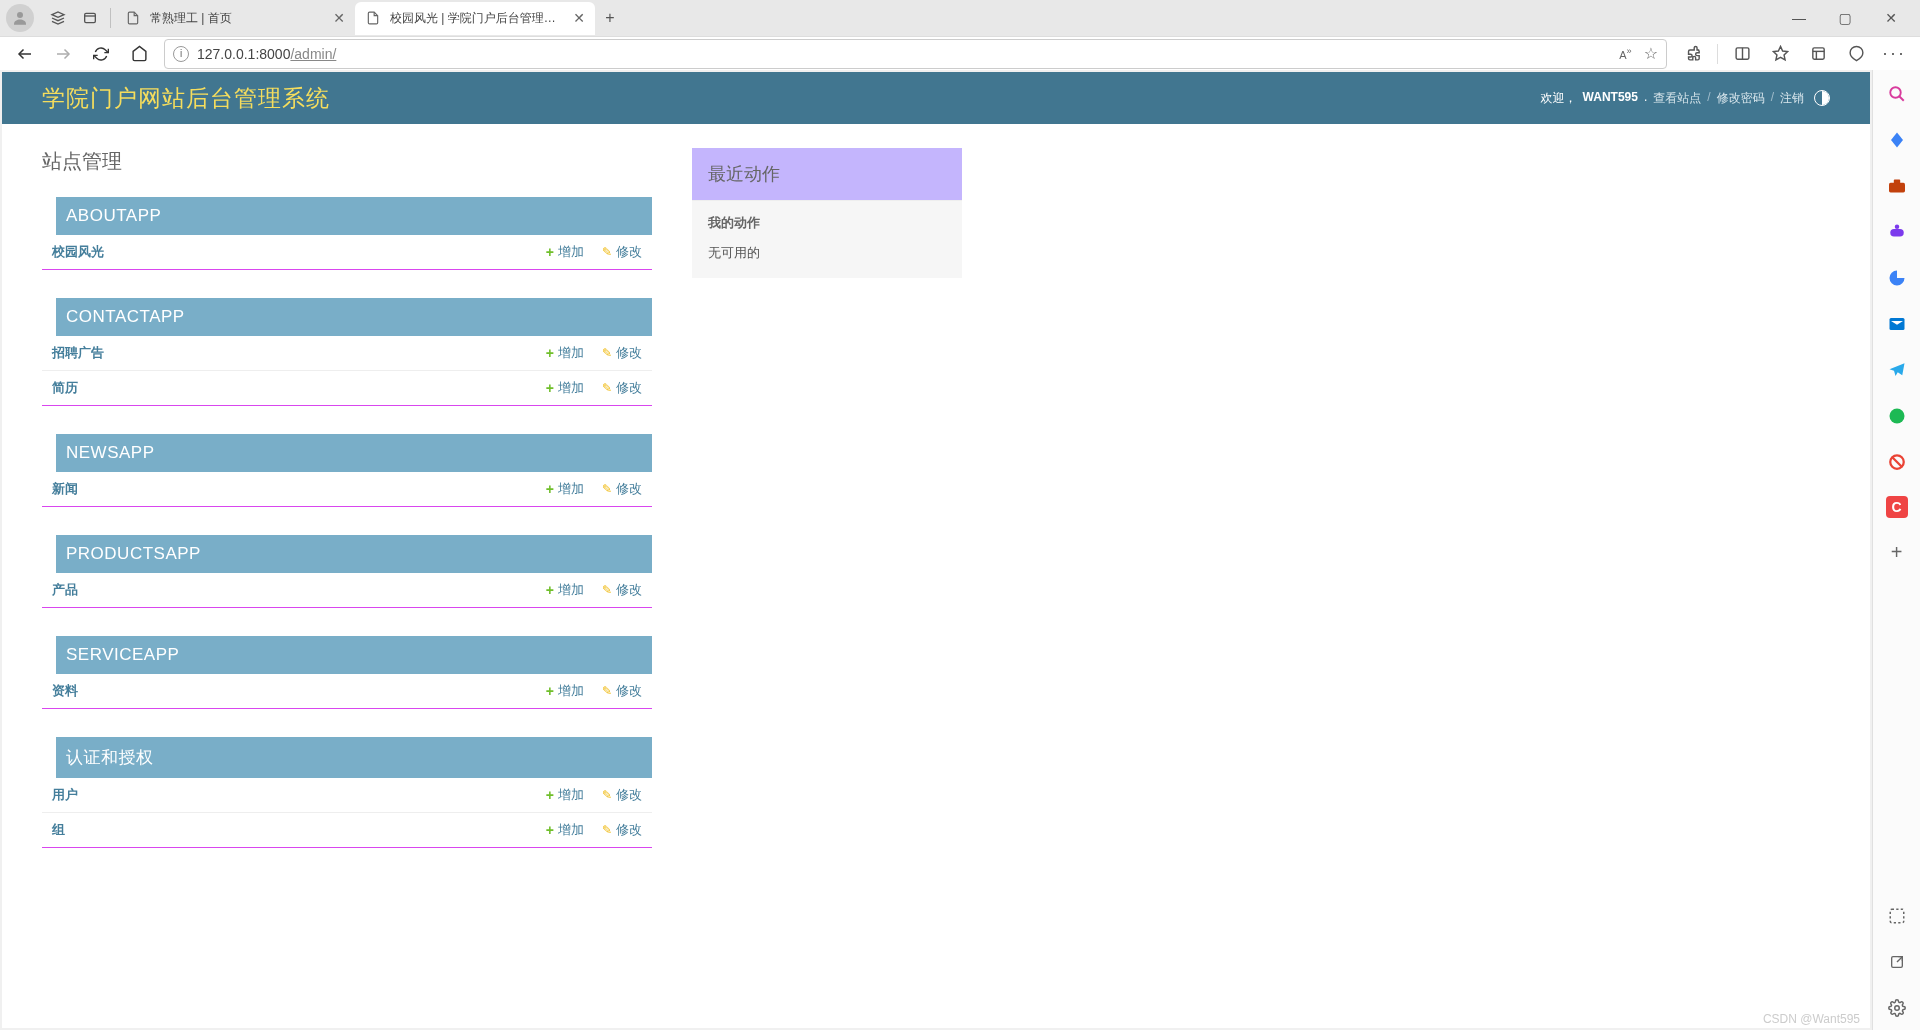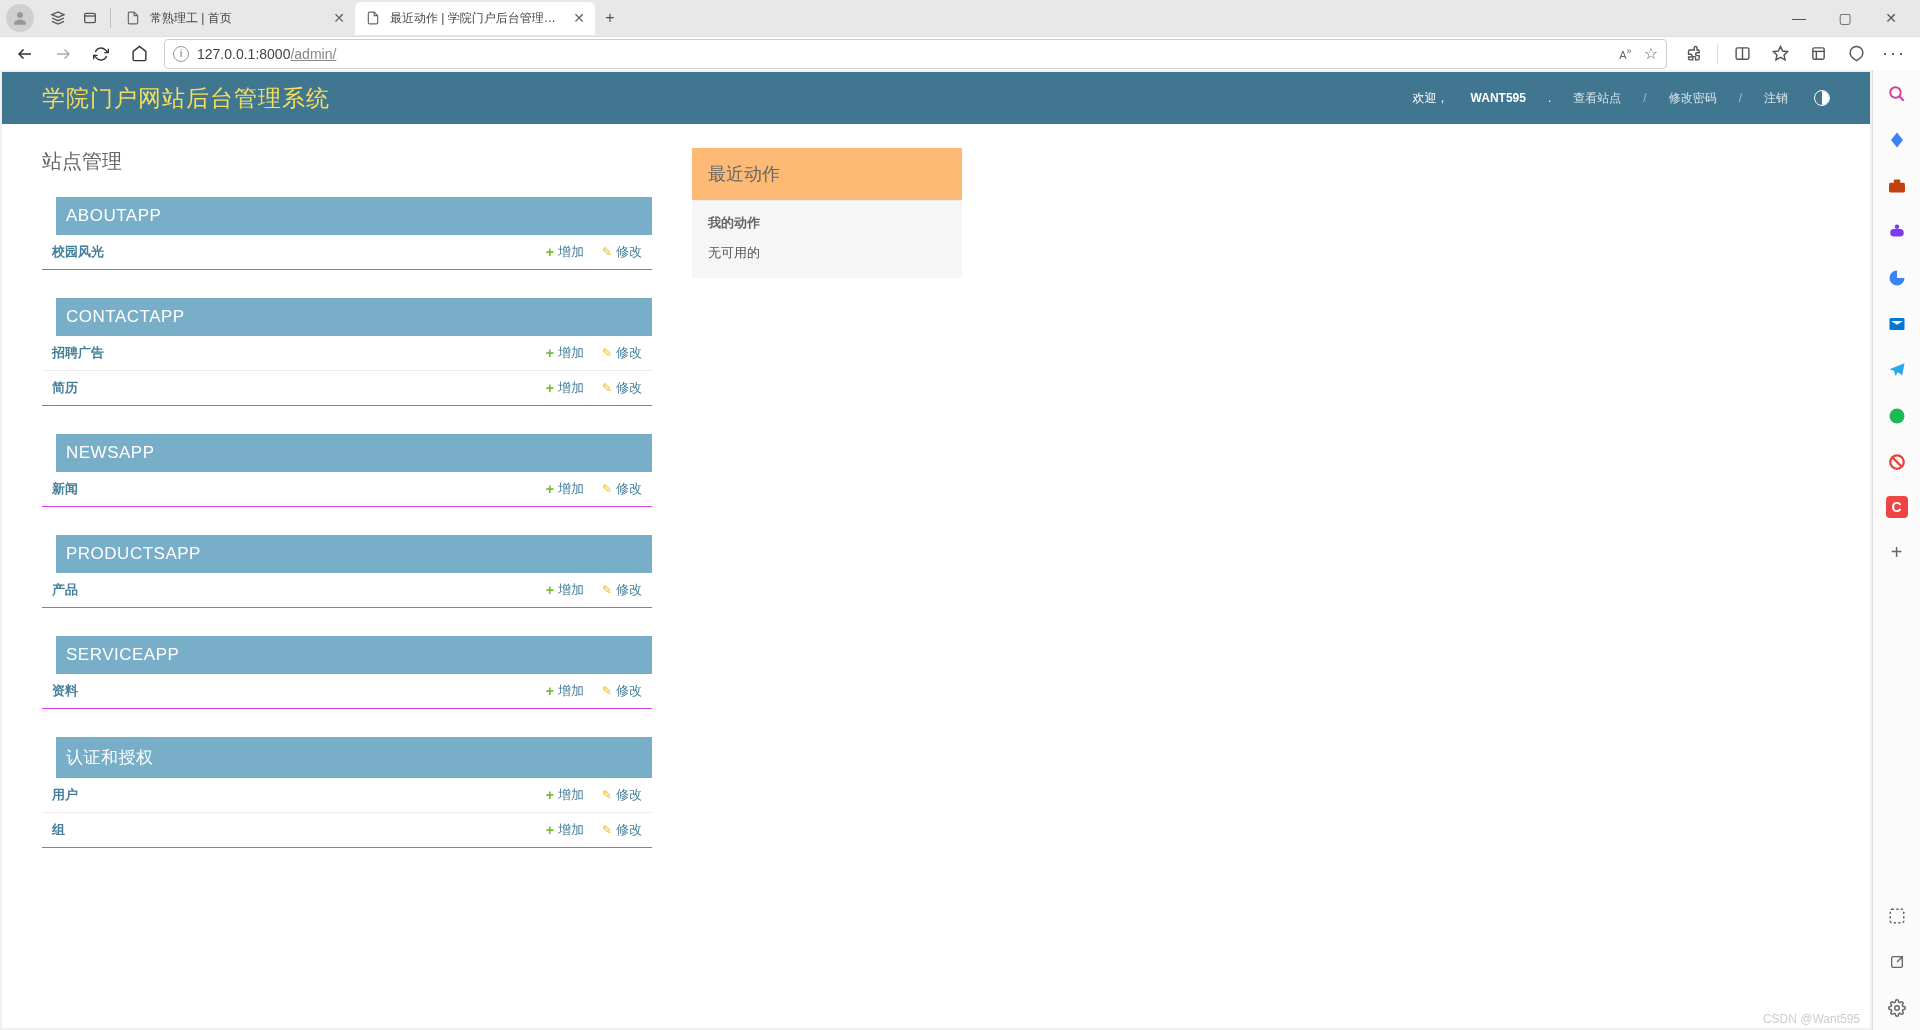--- a/index.html
+++ b/index.html
@@ -35,21 +35,21 @@
     .content-wrapper { display: flex; height: calc(100vh - 70px); }
     .main-scroll { flex: 1; background: #f0f0f0; padding: 2px; overflow: auto; }
     .right-sidebar { width: 48px; background: #fbfbfb; border-left: 1px solid #e0e0e0; display: flex; flex-direction: column; align-items: center; padding-top: 12px; gap: 22px; }
     .rs-icon { width: 24px; height: 24px; display:flex; align-items:center; justify-content:center; font-size:18px; }
     .rs-spacer { flex:1; }
     
     
     .admin-page { background: #fff; min-height: 100%; }
     .admin-header { background: #417690; height: 52px; display: flex; align-items: center; padding: 0 40px; color: #fff; }
     .admin-title { color: #f5dd5d; font-size: 23px; font-weight: 300; letter-spacing: 1px; }
-    .admin-user { margin-left: auto; font-size: 12px; display:flex; align-items:center; gap:22px; }
+    .admin-user { margin-left: auto; font-size: 12px; display:flex; gap:6px; }
     .admin-user a { color: #d8e6ec; text-decoration: none; }
     .admin-user .username { font-weight: bold; color:#fff; }
     .admin-user .sep { color: #a0bccb; }
     .theme-icon { display:inline-flex; width:16px; height:16px; border-radius:50%; border:1px solid #fff; position:relative; overflow:hidden; margin-left:4px; }
     .theme-icon::after { content:''; position:absolute; right:0; top:0; width:50%; height:100%; background:#fff; }
     
     .admin-body { padding: 24px 40px; display: flex; gap: 40px; }
     .admin-left { width: 610px; }
     .page-heading { font-size: 20px; color: #666; font-weight: 400; margin-bottom: 22px; }
     
@@ -58,21 +58,21 @@
     .model-row { display: flex; align-items: center; padding: 8px 10px; border-bottom: 1px solid #eee; background:#fff; }
     .model-row:last-child { border-bottom: 1px solid #d946ef; }
     .model-name { color: #447e9b; font-size: 13px; font-weight: 600; flex: 1; }
     .model-actions { display: flex; gap: 18px; font-size: 13px; }
     .act { display: flex; align-items: center; gap: 4px; color: #447e9b; }
     .act .plus { color: #70bf2b; font-weight: bold; font-size: 14px; }
     .act .pencil { color: #efb80b; font-size: 12px; }
     
     .admin-right { width: 270px; }
     .recent-box { border: 0px solid #eee; }
-    .recent-head { padding: 14px 16px; font-size: 18px; color: #666; font-weight: 400; background:#fdba74; border-bottom:1px solid #eee; }
+    .recent-head { padding: 14px 16px; font-size: 18px; color: #666; font-weight: 400; background:#c4b5fd; border-bottom:1px solid #eee; }
     .recent-sub { padding: 13px 16px 4px; font-size: 13px; color: #666; font-weight: 600; background:#f6f6f6; }
     .recent-empty { padding: 8px 16px 16px; font-size: 13px; color: #555; background:#f6f6f6; }
     
     .watermark { position: fixed; bottom: 4px; right: 60px; font-size: 12px; color: #ccc; }
   </style>
 </head>
 <body>
 
 <div class="browser-chrome">
   <div class="tab-bar">
@@ -105,21 +105,21 @@
       <span class="title">常熟理工 | 首页</span>
       <span class="close">✕</span>
     </div>
     <div class="tab active">
       <span class="fav">
           <svg width="14" height="14" viewBox="0 0 24 24" fill="none" stroke="#666" stroke-width="2">
             <path d="M14 2H6a2 2 0 0 0-2 2v16a2 2 0 0 0 2 2h12a2 2 0 0 0 2-2V8z"></path>
             <polyline points="14 2 14 8 20 8"></polyline>
           </svg>
         </span>
-      <span class="title">最近动作 | 学院门户后台管理系统</span>
+      <span class="title">校园风光 | 学院门户后台管理系统</span>
       <span class="close">✕</span>
     </div>
     <div class="new-tab">+</div>
 
     <div class="win-controls">
       <div class="win-btn">—</div>
       <div class="win-btn">▢</div>
       <div class="win-btn">✕</div>
     </div>
   </div>

